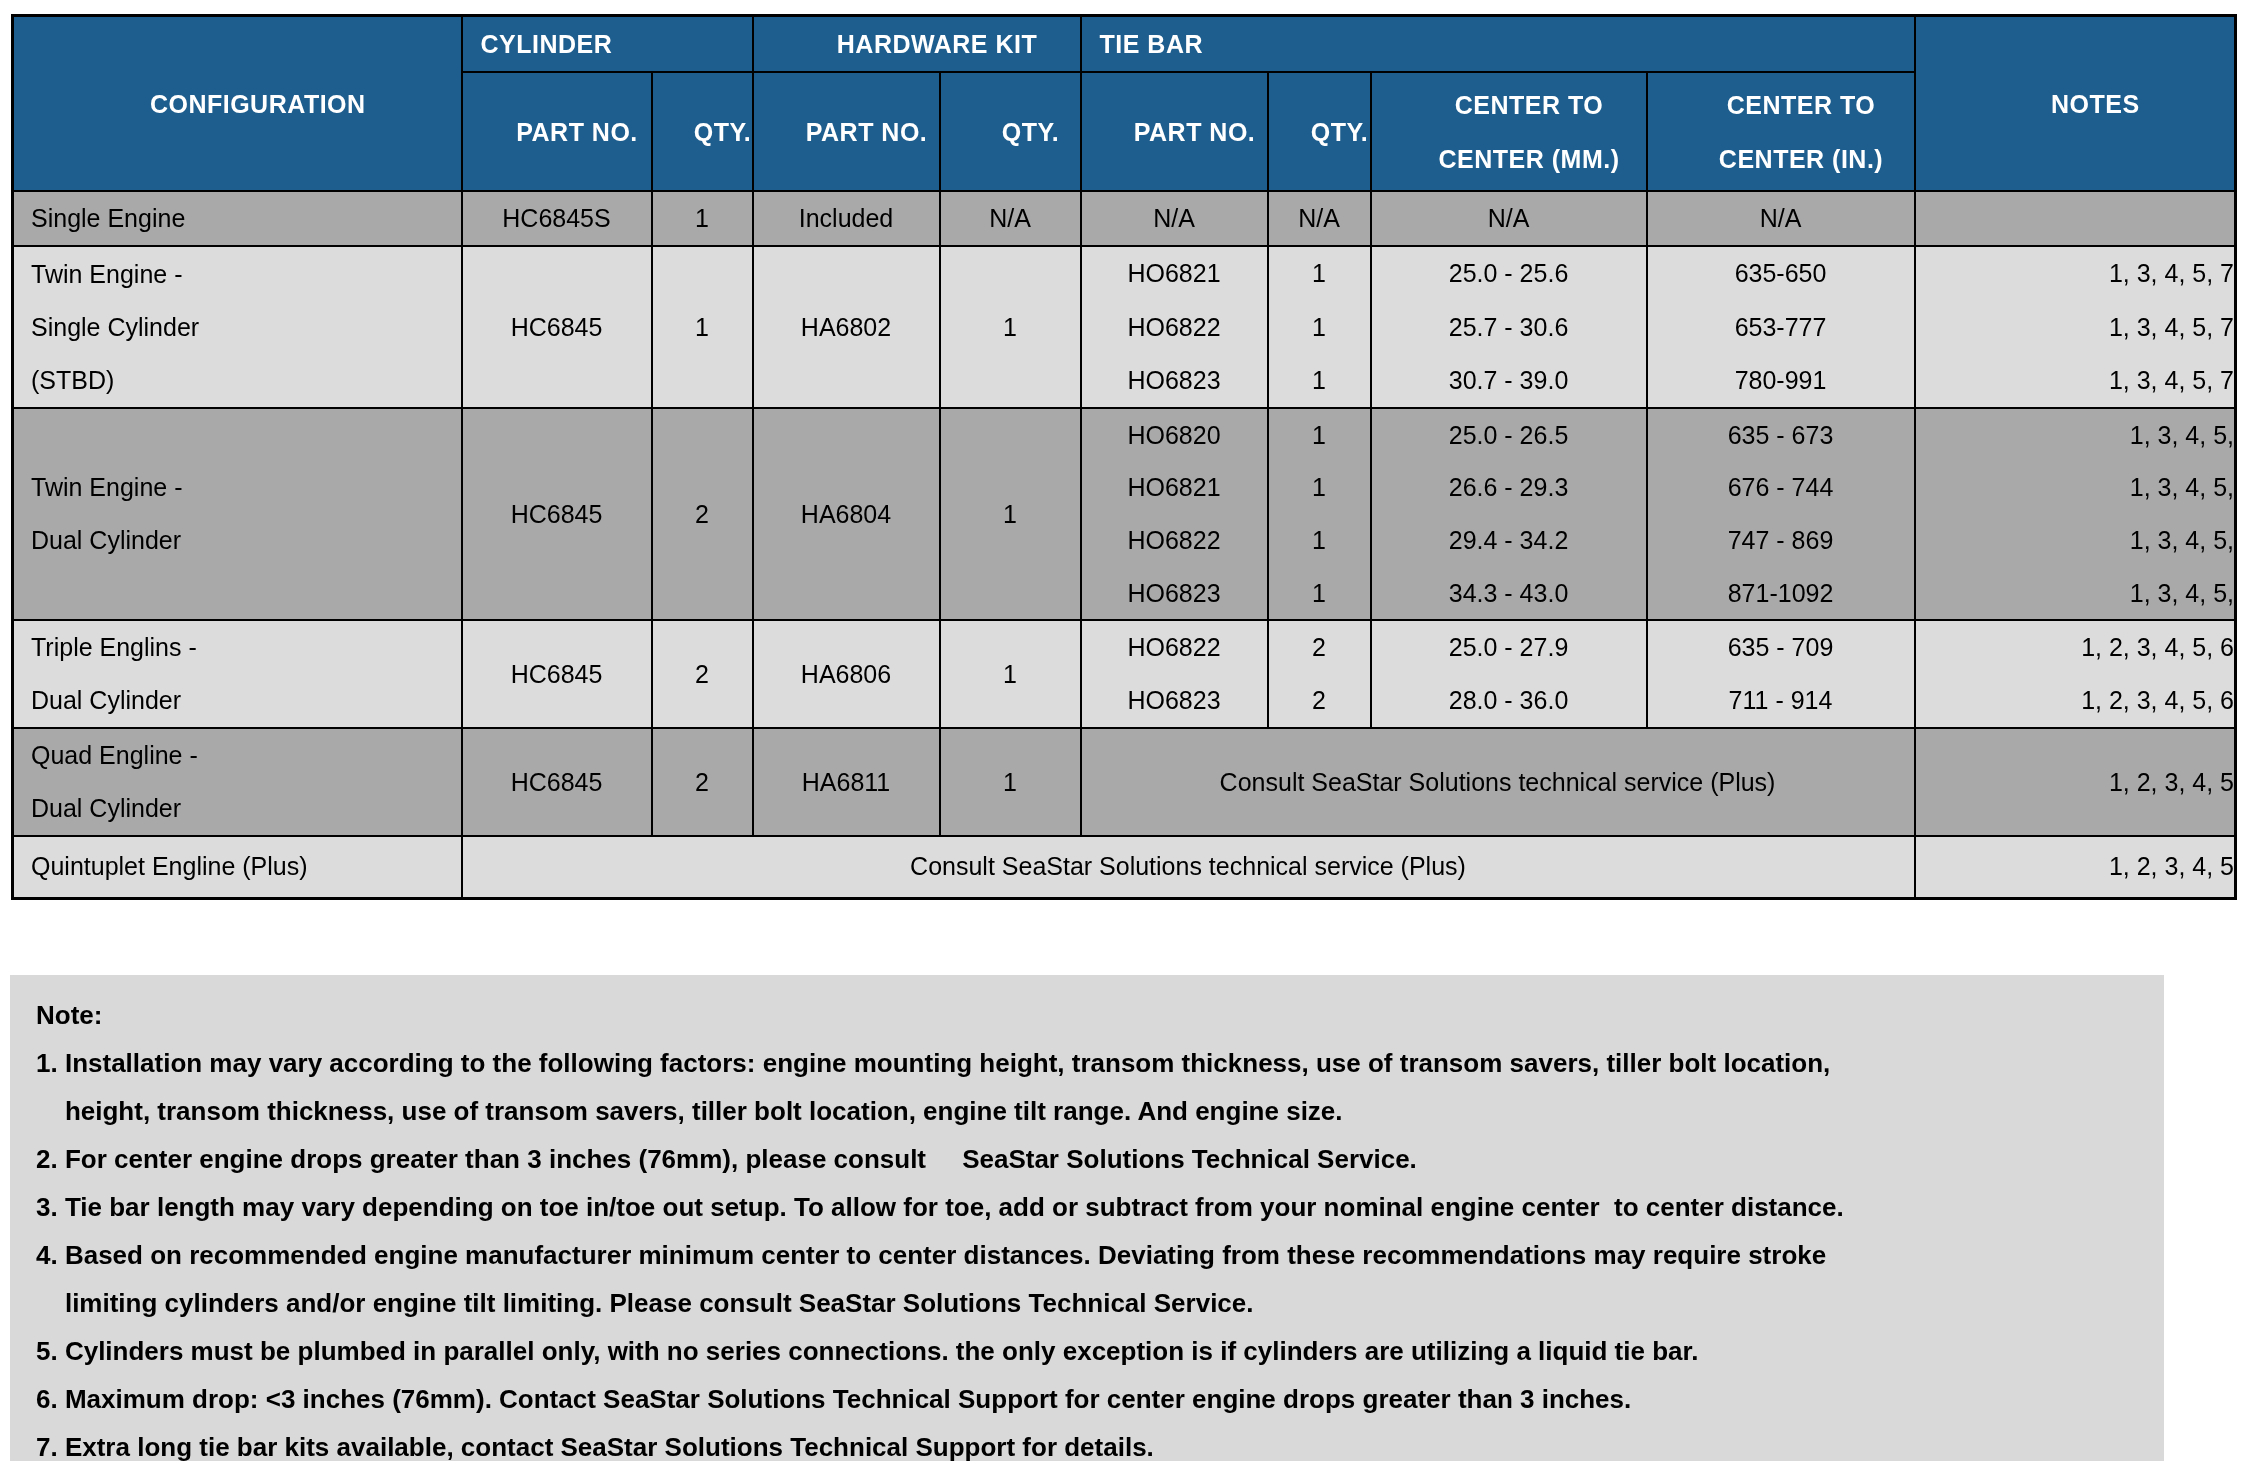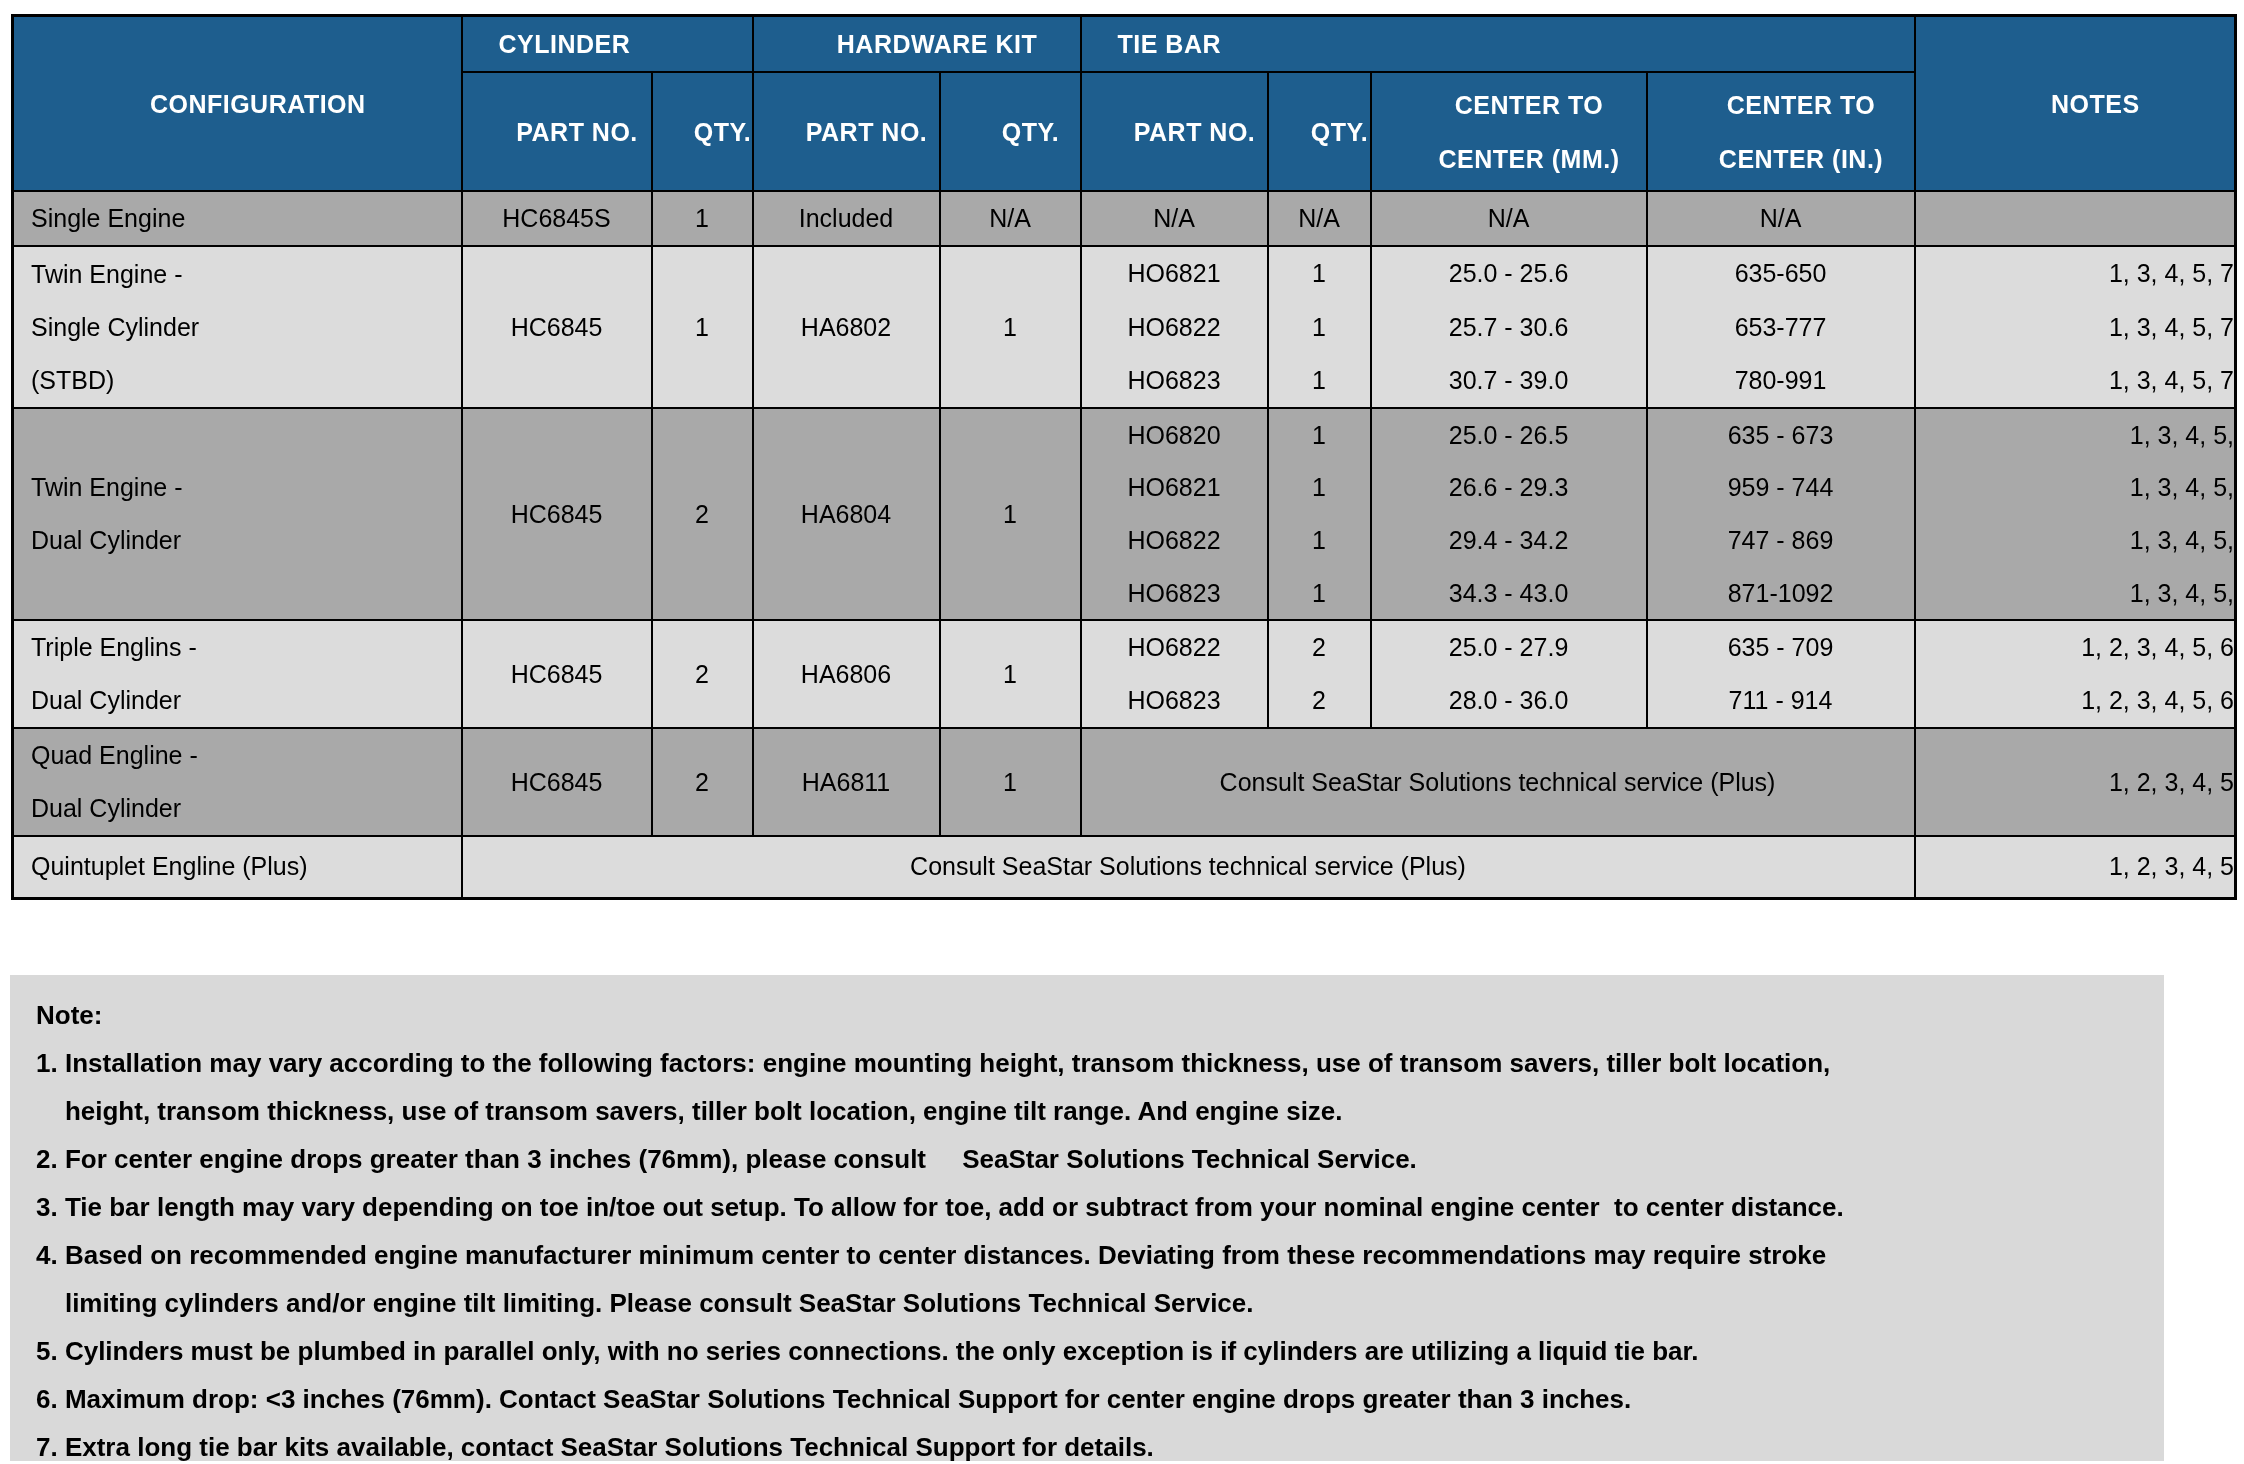--- a/index.html
+++ b/index.html
@@ -23,21 +23,21 @@
     border-left:2px solid var(--grid);
     border-right:2px solid var(--grid);
     padding:0;vertical-align:middle;overflow:hidden;
   }
   .spec tr.gs th,.spec tr.gs td,.spec tr.hr2 th{border-top:2px solid var(--grid);}
   .spec th{
     background:var(--header-blue);color:#fff;
     font-size:25px;font-weight:bold;text-align:center;
     white-space:pre-line;line-height:54px;letter-spacing:.5px;padding-left:41px;
   }
-  .spec th.al{text-align:left;padding-left:36px;}
+  .spec th.al{text-align:left;padding-left:18px;}
   .spec td{font-size:25px;text-align:center;}
   .spec td.cfg{
     text-align:left;padding-left:17px;
     white-space:pre-line;line-height:53px;margin-left:48px;
   }
   .spec td.notes-c{text-align:right;padding-left:15px;}
   tr.dark td{background:var(--row-dark);}
   tr.light td{background:var(--row-light);}
   .notes-panel{
     position:absolute;left:10px;top:975px;width:2154px;height:486px;
@@ -136,21 +136,21 @@
     <td>HO6820</td>
     <td>1</td>
     <td>25.0 - 26.5</td>
     <td>635 - 673</td>
     <td class="notes-c">1, 3, 4, 5,</td>
   </tr>
   <tr class="dark" style="height:53px">
     <td>HO6821</td>
     <td>1</td>
     <td>26.6 - 29.3</td>
-    <td>959 - 744</td>
+    <td>676 - 744</td>
     <td class="notes-c">1, 3, 4, 5,</td>
   </tr>
   <tr class="dark" style="height:53px">
     <td>HO6822</td>
     <td>1</td>
     <td>29.4 - 34.2</td>
     <td>747 - 869</td>
     <td class="notes-c">1, 3, 4, 5,</td>
   </tr>
   <tr class="dark" style="height:53px">

